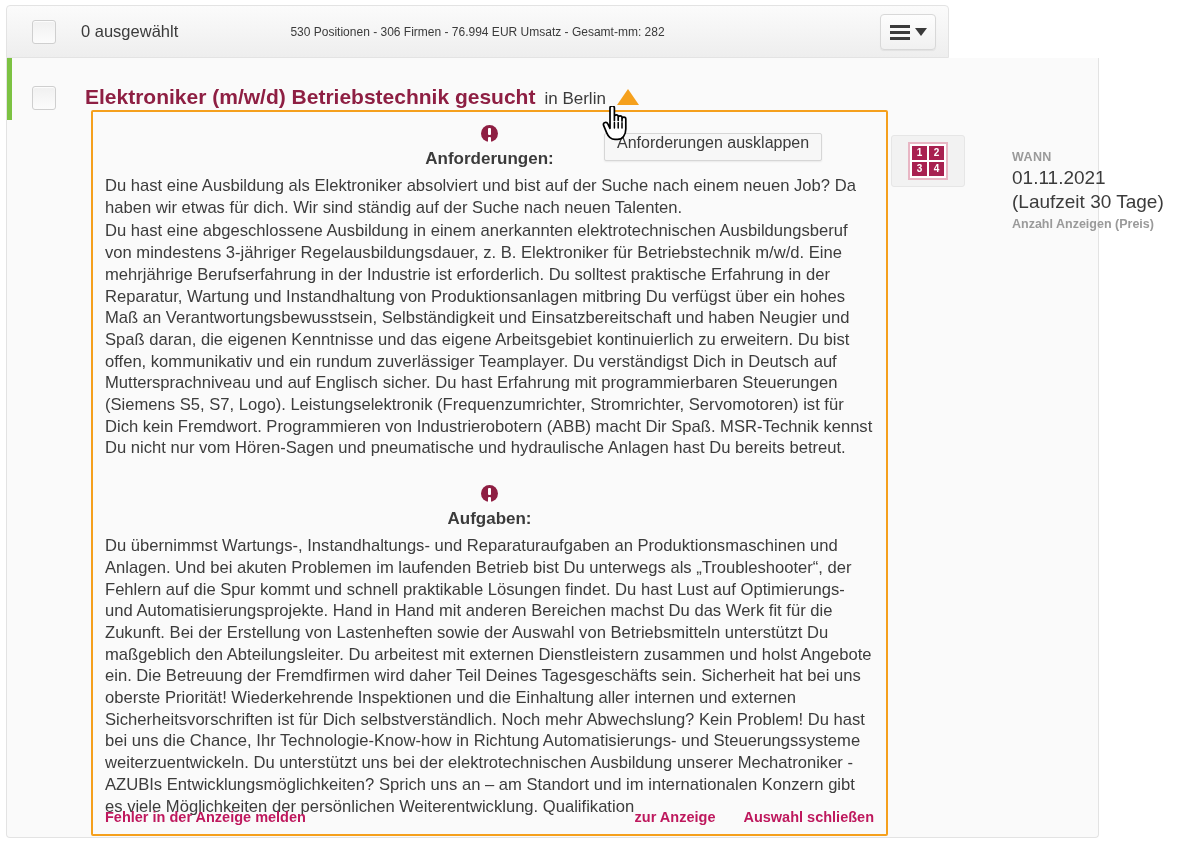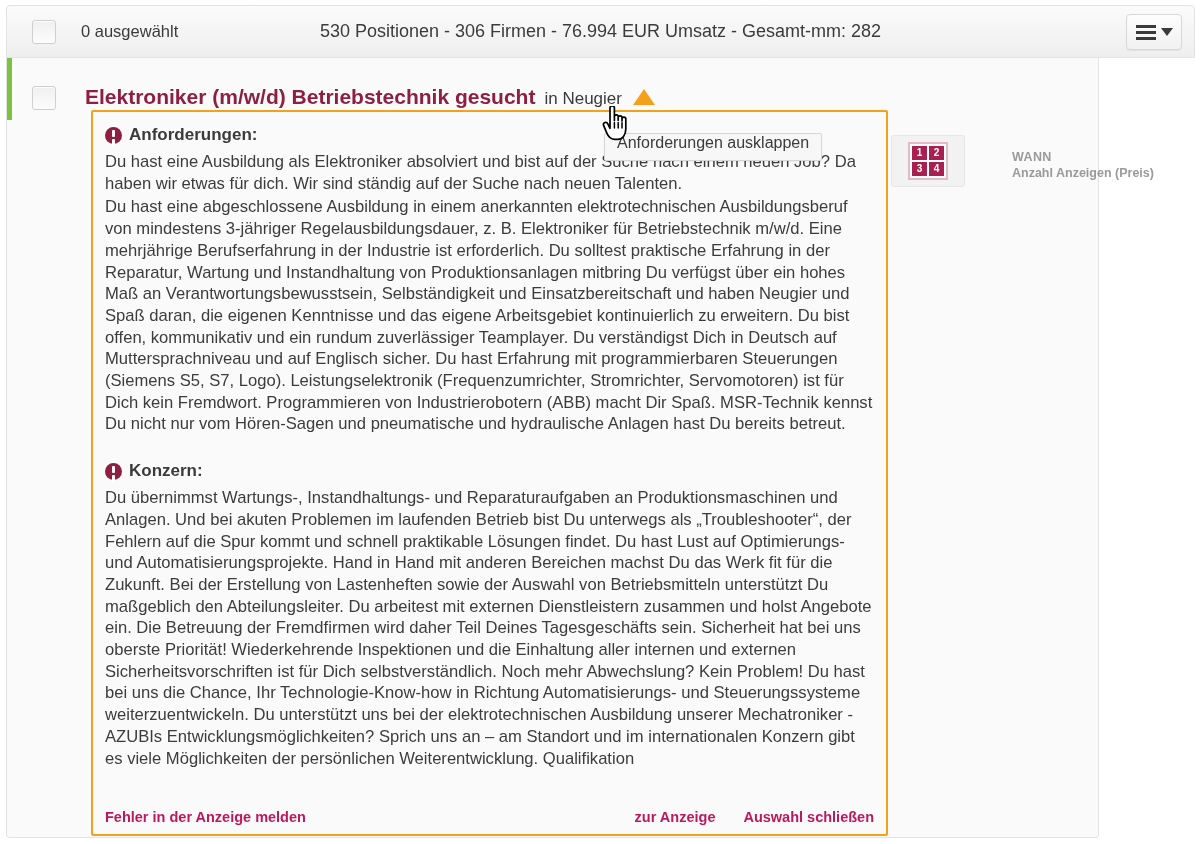--- a/index.html
+++ b/index.html
@@ -13,21 +13,21 @@
     width: 1201px;
     height: 844px;
     background: #ffffff;
     overflow: hidden;
   }
 
   
   .toolbar {
     position: absolute;
     left: 6px; top: 5px;
-    width: 1189px; height: 53px;
+    width: 943px; height: 53px;
     background: linear-gradient(to bottom, #fbfbfb 0%, #f4f4f4 55%, #eeeeee 100%);
     border: 1px solid #e3e3e3;
     border-radius: 4px 4px 0 0;
     display: flex;
     align-items: center;
   }
   .tb-check-wrap {
     width: 74px;
     display: flex; align-items: center; justify-content: center;
   }
@@ -40,21 +40,21 @@
   }
   .tb-selected {
     font-size: 16.5px;
     color: #3b3b3b;
     white-space: nowrap;
   }
   .tb-stats {
     position: absolute;
     left: 0; right: 0;
     text-align: center;
-    font-size: 18px;
+    font-size: 12px;
     color: #3b3b3b;
     white-space: nowrap;
     pointer-events: none;
   }
   .menu-btn {
     position: absolute;
     right: 12px; top: 8px;
     width: 56px; height: 36px;
     background: linear-gradient(to bottom,#fdfdfd,#f1f1f1);
     border: 1px solid #d8d8d8;
@@ -127,20 +127,21 @@
     width: 797px; height: 726px;
     border: 2px solid #f5a01d;
     background: #fafafa;
     border-radius: 2px;
     padding: 10px 12px 0 12px;
   }
   .sec-head {
     display: flex; align-items: center; gap: 7px;
     font-size: 17px; font-weight: bold; color: #3b3b3b;
     margin: 3px 0 6px 0;
+    flex-direction: column;
   }
   .excl-icon {
     width: 17px; height: 17px;
     border-radius: 50%;
     background: #8e1f43;
     position: relative;
     flex: 0 0 auto;
   }
   .excl-icon::after {
     content: "";
@@ -292,38 +293,38 @@
   <div class="row">
 
     <div class="green-bar"></div>
 
     <div class="row-check-wrap">
       <div class="checkbox"></div>
     </div>
 
     <div class="title-line">
       <span class="job-title">Elektroniker (m/w/d) Betriebstechnik gesucht</span>
-      <span class="job-city">in Neugier</span>
+      <span class="job-city">in Berlin</span>
       <span class="tri-up"></span>
     </div>
 
     <div class="panel">
 
       <div class="sec-head">
         <span class="excl-icon"></span>
         <span>Anforderungen:</span>
       </div>
       <p class="body-text">Du hast eine Ausbildung als Elektroniker absolviert und bist auf der Suche nach einem neuen Job? Da haben wir etwas für dich. Wir sind ständig auf der Suche nach neuen Talenten.</p>
       <p class="body-text second">Du hast eine abgeschlossene Ausbildung in einem anerkannten elektrotechnischen Ausbildungsberuf von mindestens 3-jähriger Regelausbildungsdauer, z. B. Elektroniker für Betriebstechnik m/w/d. Eine mehrjährige Berufserfahrung in der Industrie ist erforderlich. Du solltest praktische Erfahrung in der Reparatur, Wartung und Instandhaltung von Produktionsanlagen mitbring Du verfügst über ein hohes Maß an Verantwortungsbewusstsein, Selbständigkeit und Einsatzbereitschaft und haben Neugier und Spaß daran, die eigenen Kenntnisse und das eigene Arbeitsgebiet kontinuierlich zu erweitern. Du bist offen, kommunikativ und ein rundum zuverlässiger Teamplayer. Du verständigst Dich in Deutsch auf Muttersprachniveau und auf Englisch sicher. Du hast Erfahrung mit programmierbaren Steuerungen (Siemens S5, S7, Logo). Leistungselektronik (Frequenzumrichter, Stromrichter, Servomotoren) ist für Dich kein Fremdwort. Programmieren von Industrierobotern (ABB) macht Dir Spaß. MSR-Technik kennst Du nicht nur vom Hören-Sagen und pneumatische und hydraulische Anlagen hast Du bereits betreut.</p>
 
       <div class="gap-sm"></div>
 
       <div class="sec-head">
         <span class="excl-icon"></span>
-        <span>Konzern:</span>
+        <span>Aufgaben:</span>
       </div>
       <p class="body-text">Du übernimmst Wartungs-, Instandhaltungs- und Reparaturaufgaben an Produktionsmaschinen und Anlagen. Und bei akuten Problemen im laufenden Betrieb bist Du unterwegs als „Troubleshooter“, der Fehlern auf die Spur kommt und schnell praktikable Lösungen findet. Du hast Lust auf Optimierungs- und Automatisierungsprojekte. Hand in Hand mit anderen Bereichen machst Du das Werk fit für die Zukunft. Bei der Erstellung von Lastenheften sowie der Auswahl von Betriebsmitteln unterstützt Du maßgeblich den Abteilungsleiter. Du arbeitest mit externen Dienstleistern zusammen und holst Angebote ein. Die Betreuung der Fremdfirmen wird daher Teil Deines Tagesgeschäfts sein. Sicherheit hat bei uns oberste Priorität! Wiederkehrende Inspektionen und die Einhaltung aller internen und externen Sicherheitsvorschriften ist für Dich selbstverständlich. Noch mehr Abwechslung? Kein Problem! Du hast bei uns die Chance, Ihr Technologie-Know-how in Richtung Automatisierungs- und Steuerungssysteme weiterzuentwickeln. Du unterstützt uns bei der elektrotechnischen Ausbildung unserer Mechatroniker - AZUBIs Entwicklungsmöglichkeiten? Sprich uns an – am Standort und im internationalen Konzern gibt es viele Möglichkeiten der persönlichen Weiterentwicklung. Qualifikation</p>
 
       <div class="panel-footer">
         <a>Fehler in der Anzeige melden</a>
         <span class="right-links">
           <a>zur Anzeige</a>
           <a>Auswahl schließen</a>
         </span>
       </div>
@@ -333,20 +334,22 @@
       <span class="grid-icon">
         <span>1</span>
         <span>2</span>
         <span>3</span>
         <span>4</span>
       </span>
     </div>
 
     <div class="info-col">
       <p class="info-label">WANN</p>
+      <p class="info-date">01.11.2021</p>
+      <p class="info-runtime">(Laufzeit 30 Tage)</p>
       <p class="info-label2">Anzahl Anzeigen (Preis)</p>
     </div>
   </div>
 
   <div class="tooltip">Anforderungen ausklappen</div>
 
   <span class="cursor-hand">
     <svg width="30" height="36" viewBox="0 0 30 36">
       <path d="M9 2 C9 0.6 10.1 0 11.2 0 C12.3 0 13.4 0.6 13.4 2 L13.4 14.5 L13.4 10.6 C13.4 9.5 14.3 8.8 15.3 8.8 C16.3 8.8 17.2 9.5 17.2 10.6 L17.2 14.2 L17.2 11.6 C17.2 10.5 18.1 9.8 19.1 9.8 C20.1 9.8 21 10.5 21 11.6 L21 15 L21 12.9 C21 11.8 21.9 11.1 22.9 11.1 C23.9 11.1 24.8 11.8 24.8 12.9 L24.8 23 C24.8 29 21.5 33.4 16.5 33.4 L14 33.4 C9.8 33.4 7.3 30.8 5.6 26.6 L2.6 19.4 C2.1 18.2 2.7 16.9 3.9 16.5 C5 16.1 6.2 16.6 6.7 17.7 L9 22.3 Z" fill="#ffffff" stroke="#000000" stroke-width="1.7" stroke-linejoin="round"></path>
       <path d="M13.4 16.5 L13.4 22 M17.2 16.5 L17.2 22 M21 16.8 L21 22" stroke="#000000" stroke-width="1.5" stroke-linecap="round" fill="none"></path>

